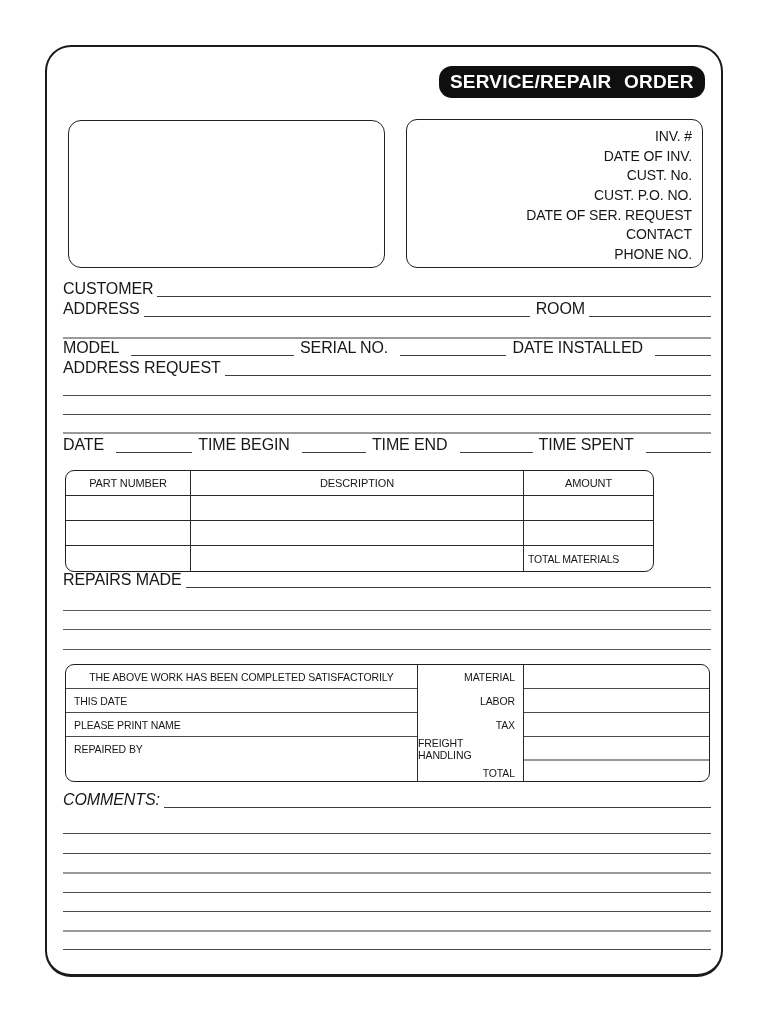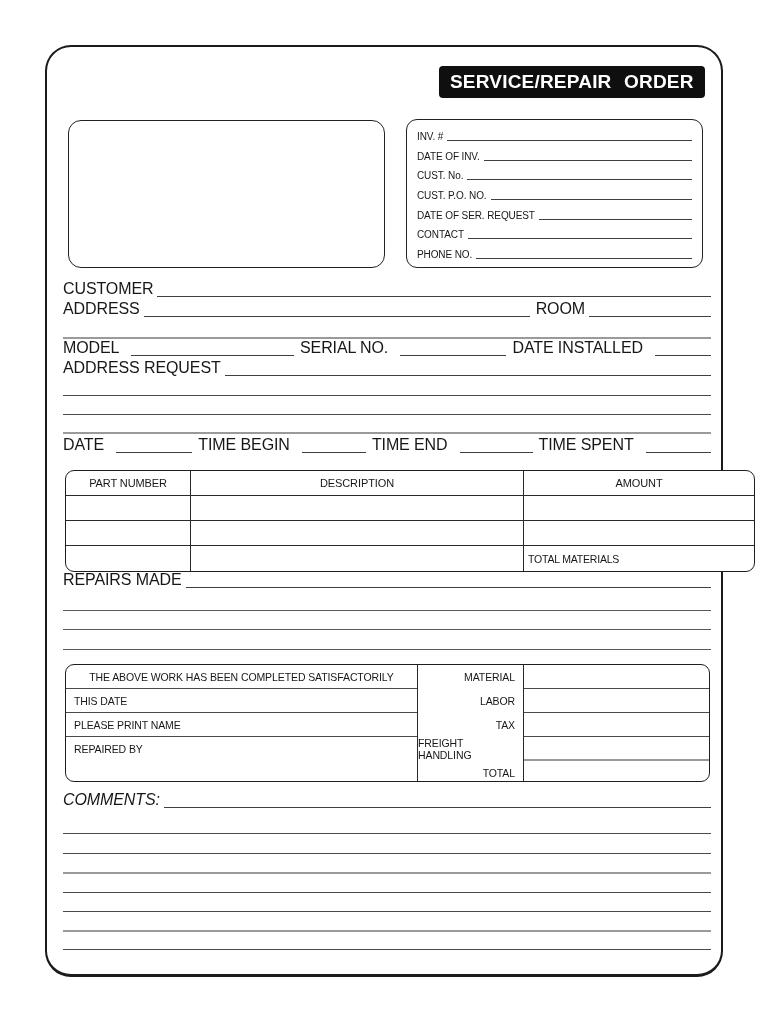--- a/index.html
+++ b/index.html
@@ -13,40 +13,40 @@
   
   .form-border {
     position:absolute; left:45px; top:45px; width:678px; height:932px;
     border:2px solid #1b1b1b; border-bottom-width:3px; border-radius:26px;
     background:#fff;
   }
 
   
   .title {
     position:absolute; left:439px; top:66px; height:28px;
-    background:#0f0f0f; color:#fff; border-radius:4px;
+    background:#0f0f0f; color:#fff; border-radius:13px;
     display:flex; align-items:center; padding:16px 11px;
     font-weight:bold; font-size:19px; letter-spacing:0.2px; word-spacing:7px;
     white-space:nowrap;
   }
 
   
   .stamp-box {
     position:absolute; left:68px; top:120px; width:317px; height:148px;
     border:1.6px solid #222; border-radius:13px; background:#fff;
   }
 
   
   .ibox {
     position:absolute; left:406px; top:119px; width:297px; height:149px;
     border:1.6px solid #222; border-radius:11px; background:#fff;
     display:flex; flex-direction:column; justify-content:space-between;
     padding:8px 10px 7px 10px;
   }
-  .ibrow { display:flex; align-items:flex-end; height:14px; font-size:10px; }
+  .ibrow { display:flex; align-items:flex-end; height:14px; font-size:14px;flex-direction:column; }
 
   .lbl { white-space:nowrap; letter-spacing:-0.1px; }
   .wline {
     flex:1 1 auto; border-bottom:1.2px solid #3f3f3f;
     margin:0 0 1px 4px; height:0; align-self:flex-end;
   }
   .wline.fixed122 { flex:0 0 122px; }
 
   
   .frow {
@@ -56,21 +56,21 @@
   .fgroup { display:flex; align-items:center; padding-right:6px;gap:8px; }
   .fgroup.last { padding-right:0; }
 
   
   .hline { position:absolute; left:63px; right:59px; height:0; border-top:1.3px solid #4a4a4a; }
   .hline.med { border-top:1.6px solid #5a5a5a; }
   .hline.gray { border-top:2.5px solid #9a9a9a; }
 
   
   .ptable {
-    position:absolute; left:65px; top:470px; width:690px; height:102px;
+    position:absolute; left:65px; top:470px; width:589px; height:102px;
     border:1.8px solid #1f1f1f; border-radius:9px; overflow:hidden; background:#fff;
     display:grid; grid-template-columns:125px 333px 1fr;
     grid-template-rows:25px 1fr 1fr 1fr;
   }
   .ptable > div { border-right:1.6px solid #2a2a2a; border-bottom:1.6px solid #2a2a2a; }
   .ptable > div:nth-child(3n) { border-right:none; }
   .ptable > div:nth-child(n+10) { border-bottom:none; }
   .phead { display:flex; align-items:center; justify-content:center; font-size:11px; letter-spacing:-0.1px; }
   .pcell { }
   .ptotal { display:flex; align-items:center; padding-left:4px; font-size:10.5px; letter-spacing:-0.2px; }

